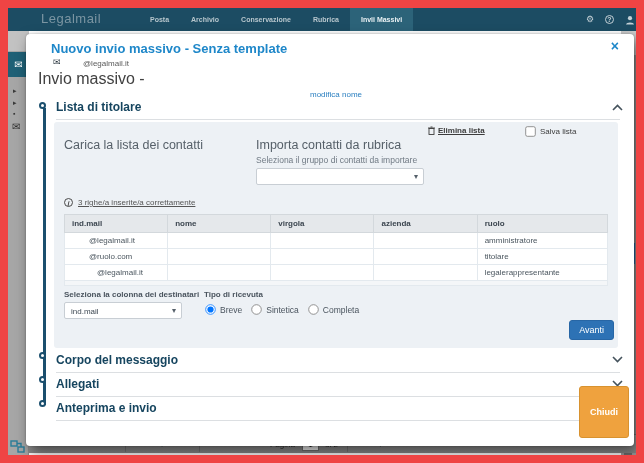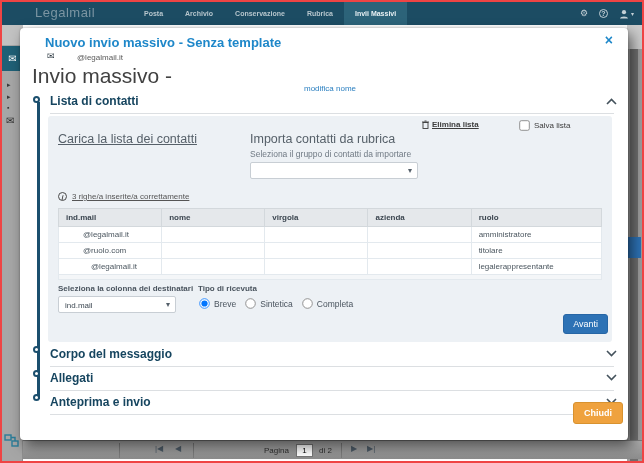--- a/index.html
+++ b/index.html
@@ -1,19 +1,19 @@
 <!DOCTYPE html>
 <html><head>
 <meta charset="utf-8">
 <style>
   * { margin:0; padding:0; box-sizing:border-box; }
   html,body { background:#555; }
   body { font-family:"Liberation Sans", sans-serif; }
   .screen{ position:relative; width:644px; height:463px; background:#ffffff;
-           border:2px solid #ef4444; overflow:hidden; }
+           border:8px solid #ef4444; overflow:hidden; }
 
   
   .navbar{ position:absolute; left:0; top:0; width:640px; height:23px;
            background:#1c4c63; display:flex; align-items:stretch; z-index:1; }
   .logo{ color:#7b95a2; font-size:13px; letter-spacing:.5px; margin:3px 0 0 33px;
          width:90px; font-weight:400; }
   .nav-items{ display:flex; align-items:stretch; margin-left:8px; }
   .nav-item{ color:#b7c6cd; font-size:7px; font-weight:700; padding:0 11px;
              display:flex; align-items:center; cursor:pointer; }
   .nav-item.active{ background:#2c6379; color:#e9f1f4; }
@@ -51,21 +51,21 @@
 
   
   .modal{ position:absolute; left:18px; top:26px; width:608px; height:412px;
           background:#ffffff; border-radius:4px; z-index:2;
           box-shadow:4px 6px 14px rgba(0,0,0,.55), 0 0 2px rgba(0,0,0,.3); }
   .m-title{ position:absolute; left:25px; top:7px; color:#1e87c9; font-size:13px; font-weight:600; }
   .m-close{ position:absolute; right:15px; top:5px; color:#1e87c9; font-size:14px;
             font-weight:700; cursor:pointer; line-height:1; }
   .m-env{ position:absolute; left:27px; top:23px; color:#24313a; font-size:9px; }
   .m-email{ position:absolute; left:57px; top:25px; color:#5a5a5a; font-size:8px; }
-  .m-heading{ position:absolute; left:12px; top:36px; color:#414141; font-size:21px; font-weight:400; }
+  .m-heading{ position:absolute; left:12px; top:36px; color:#414141; font-size:16px; font-weight:400; }
   .m-editname{ position:absolute; left:284px; top:56px; color:#2a7fc0; font-size:8px; cursor:pointer; }
 
   
   .step-line{ position:absolute; left:17px; top:74px; width:3px; height:297px; background:#1b4f6e; }
   .bullet{ position:absolute; left:13px; width:7px; height:7px; background:#ffffff;
            border:2.5px solid #1b4f6e; border-radius:50%; }
   .sec-label{ position:absolute; left:30px; color:#16455f; font-size:12px; font-weight:700; }
   .chev{ position:absolute; left:586px; width:11px; height:7px; }
   .chev svg{ display:block; }
   .sec-row{ position:absolute; left:28px; width:566px; height:24px; cursor:pointer; }
@@ -108,22 +108,22 @@
 
   .recip-label{ position:absolute; left:10px; top:168px; font-size:8px; font-weight:700; color:#4a545e; }
   .tipo-label{ position:absolute; left:150px; top:168px; font-size:8px; font-weight:700; color:#4a545e; }
   .radio-row{ position:absolute; left:150px; top:181px; display:flex; align-items:center; gap:8px; }
   .radio-row .opt{ display:flex; align-items:center; gap:3px; }
   .radio-row input{ transform:scale(.8); margin:0; cursor:pointer; }
   .radio-row label{ font-size:8.5px; color:#4a545e; }
   .avanti{ position:absolute; right:4px; bottom:8px; background:#2d72b5; border:1px solid #2766a5;
            color:#ffffff; font-size:9px; padding:4px 9px; border-radius:3px; cursor:pointer;
            font-family:"Liberation Sans",sans-serif;margin-top:41px; }
-  .chiudi{ position:absolute; right:5px; bottom:16px; background:#efa23e; border:1px solid #d8922f;
-           color:#ffffff; font-size:9px; font-weight:700; padding:5px 10px; border-radius:3px;
+  .chiudi{ position:absolute; right:5px; bottom:8px; background:#efa23e; border:1px solid #d8922f;
+           color:#ffffff; font-size:9px; font-weight:700; padding:20px 10px; border-radius:3px;
            cursor:pointer; font-family:"Liberation Sans",sans-serif; }
 </style>
 </head>
 <body>
 
 <div class="screen">
 
   <div class="navbar">
     <div class="logo">Legalmail</div>
     <div class="nav-items">
@@ -192,21 +192,21 @@
     <div class="m-heading">Invio massivo -</div>
     <span class="m-editname">modifica nome</span>
 
     <div class="step-line"></div>
     <div class="bullet" style="top:68px;"></div>
     <div class="bullet" style="top:318px;"></div>
     <div class="bullet" style="top:342px;"></div>
     <div class="bullet" style="top:366px;"></div>
 
     <div class="sec-row" style="top:62px; height:22px;">
-      <span class="sec-label" style="top:4px;">Lista di contatti</span>
+      <span class="sec-label" style="top:4px;">Lista di titolare</span>
       <span class="chev" style="top:8px;">
         <svg width="11" height="7" viewBox="0 0 11 7">
             <path d="M1 6 L5.5 1.5 L10 6" fill="none" stroke="#44525c" stroke-width="1.6"></path>
           </svg>
       </span>
     </div>
     <div class="sec-div" style="top:85px;"></div>
 
     <div class="panel">
       <span class="del-link">
@@ -215,21 +215,21 @@
           <line x1="0" y1="2" x2="7" y2="2" stroke="#3c3c3c" stroke-width="0.9"></line>
           <line x1="2.5" y1="1" x2="4.5" y2="1" stroke="#3c3c3c" stroke-width="0.9"></line>
         </svg>
         <span>Elimina lista</span>
       </span>
       <span class="save-wrap">
         <input type="checkbox" style="">
         <label>Salva lista</label>
       </span>
 
-      <div class="col-title" style="left:10px;text-decoration:underline;">Carica la lista dei contatti</div>
+      <div class="col-title" style="left:10px;">Carica la lista dei contatti</div>
 
       <div class="col-title" style="left:202px;">Importa contatti da rubrica</div>
       <div class="col-sub" style="left:202px;">Seleziona il gruppo di contatti da importare</div>
       <div class="dd dd-group">
         <span class="val"></span>
         <span class="caret">▾</span>
       </div>
 
       <div class="info-row">
         <span class="info-ico">i</span>

